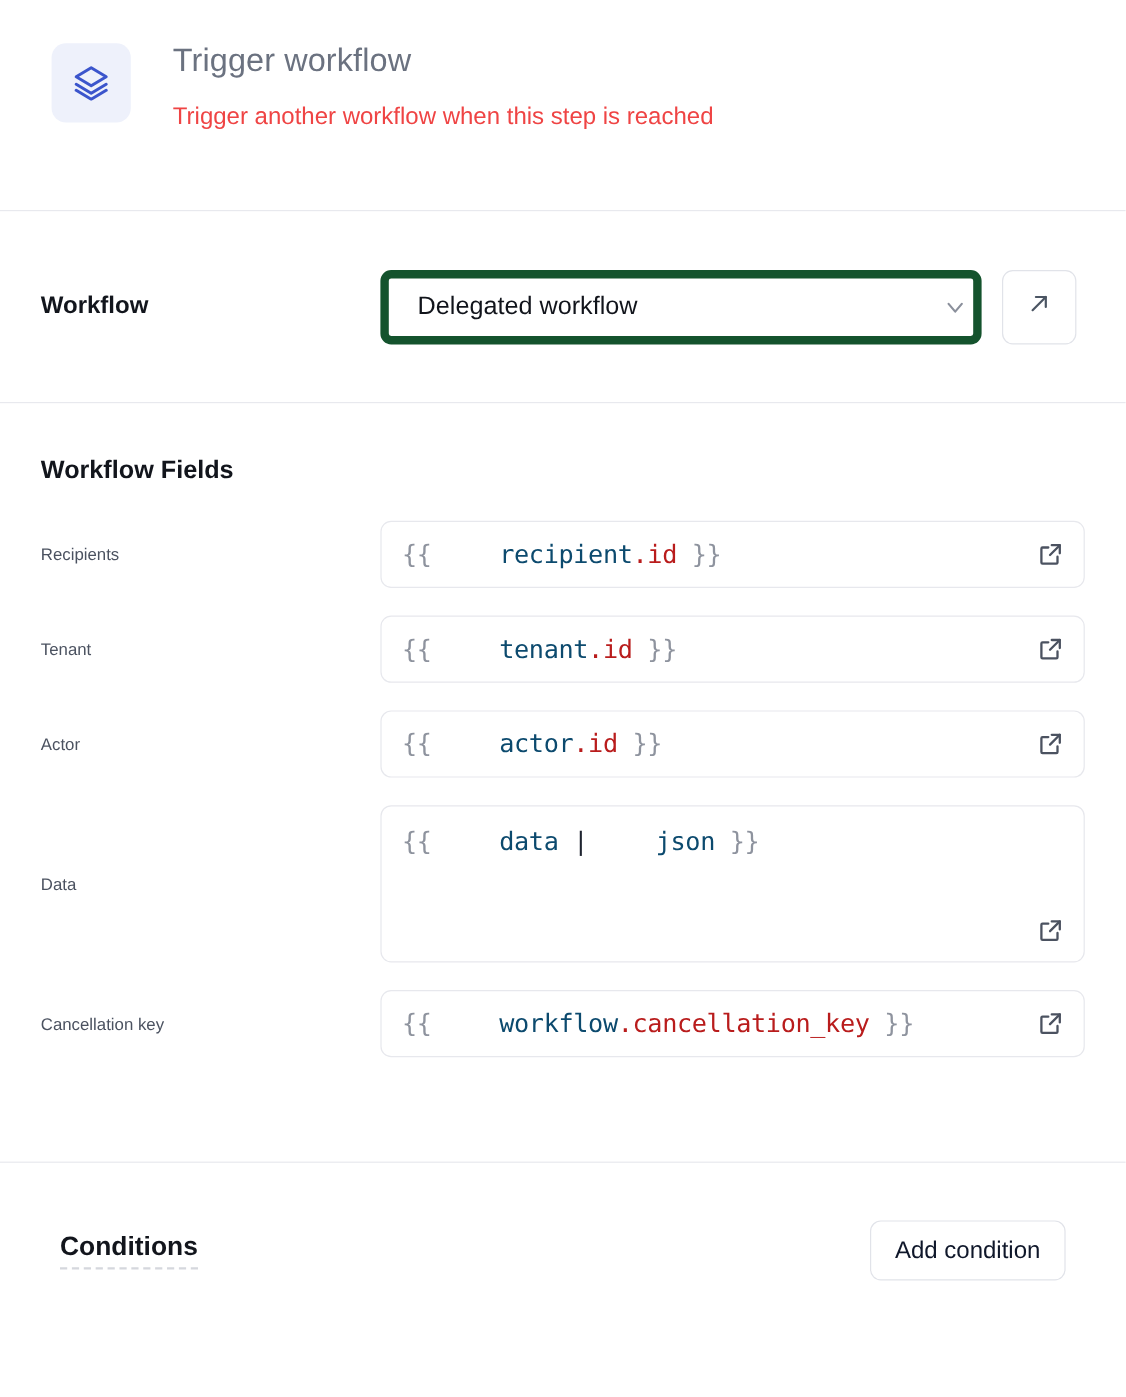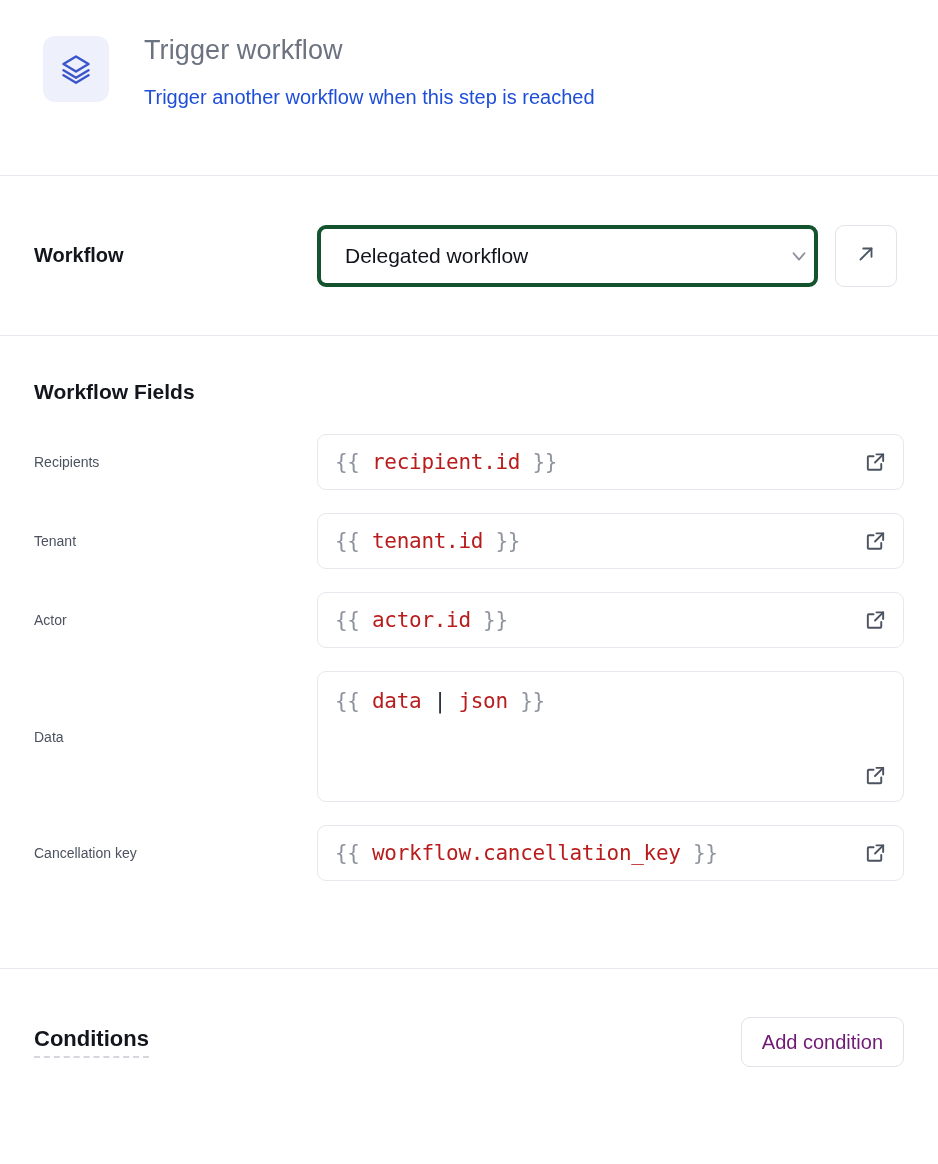--- a/index.html
+++ b/index.html
@@ -50,21 +50,21 @@
   .header-title {
     font-size: 27px;
     font-weight: 400;
     color: #6b7280;
     line-height: 1.2;
     letter-spacing: 0.1px;
   }
   .header-subtitle {
     font-size: 20px;
     font-weight: 400;
-    color: #1d4ed8;
+    color: #ef4444;
     margin-top: 19px;
     line-height: 1.25;
   }
 
   .divider {
     height: 1px;
     width: 100%;
     background: #e8e9ee;
   }
 
@@ -85,21 +85,21 @@
   }
   .select-wrap {
     display: flex;
     align-items: center;
     gap: 17px;
   }
   .select-box {
     width: 501px;
     height: 62px;
     box-sizing: border-box;
-    border: 4px solid #14532d;
+    border: 7px solid #14532d;
     border-radius: 9px;
     background: #ffffff;
     display: flex;
     align-items: center;
     justify-content: space-between;
     padding: 0 4px 0 24px;
     gap: 10px;
   }
   .select-value {
     font-size: 21px;
@@ -167,21 +167,21 @@
     text-align: center;
   }
   .code {
     font-family: "DejaVu Sans Mono", monospace;
     font-size: 21px;
     line-height: 1.25;
     white-space: pre;
     letter-spacing: -0.3px;
   }
   .tok-brace { color: #8e939e; }
-  .tok-obj   { color: #b91c1c; }
+  .tok-obj   { color: #0c4a6e; margin-left: 44px; }
   .tok-prop  { color: #b91c1c; }
   .tok-pipe  { color: #1f2430; }
   .expand-icon {
     position: absolute;
     right: 16px;
     top: 50%;
     transform: translateY(-50%);
     color: #4b5260;
     display: flex;
   }
@@ -189,42 +189,42 @@
     top: auto;
     bottom: 14px;
     transform: none;
   }
 
   
   .footer-divider {
     margin-top: 48px;
   }
   .conditions-row {
-    padding: 0 34px;
+    padding: 0 50px;
     height: 146px;
     display: flex;
     align-items: center;
     justify-content: space-between;
   }
   .conditions-title {
     font-size: 22px;
     font-weight: 700;
     color: #12151c;
     border-bottom: 2px dashed #d5d7dd;
     padding-bottom: 5px;
     display: inline-block;
     line-height: 1.15;
   }
   .add-condition-btn {
     border: 1px solid #e1e3e9;
     border-radius: 9px;
     background: #ffffff;
     font-family: "Liberation Sans", sans-serif;
     font-size: 20px;
-    color: #701a75;
+    color: #0f172a;
     padding: 14px 20px;
     line-height: 1;
     cursor: pointer;
   }
 </style>
 </head>
 <body>
 
 <div class="panel">
 

